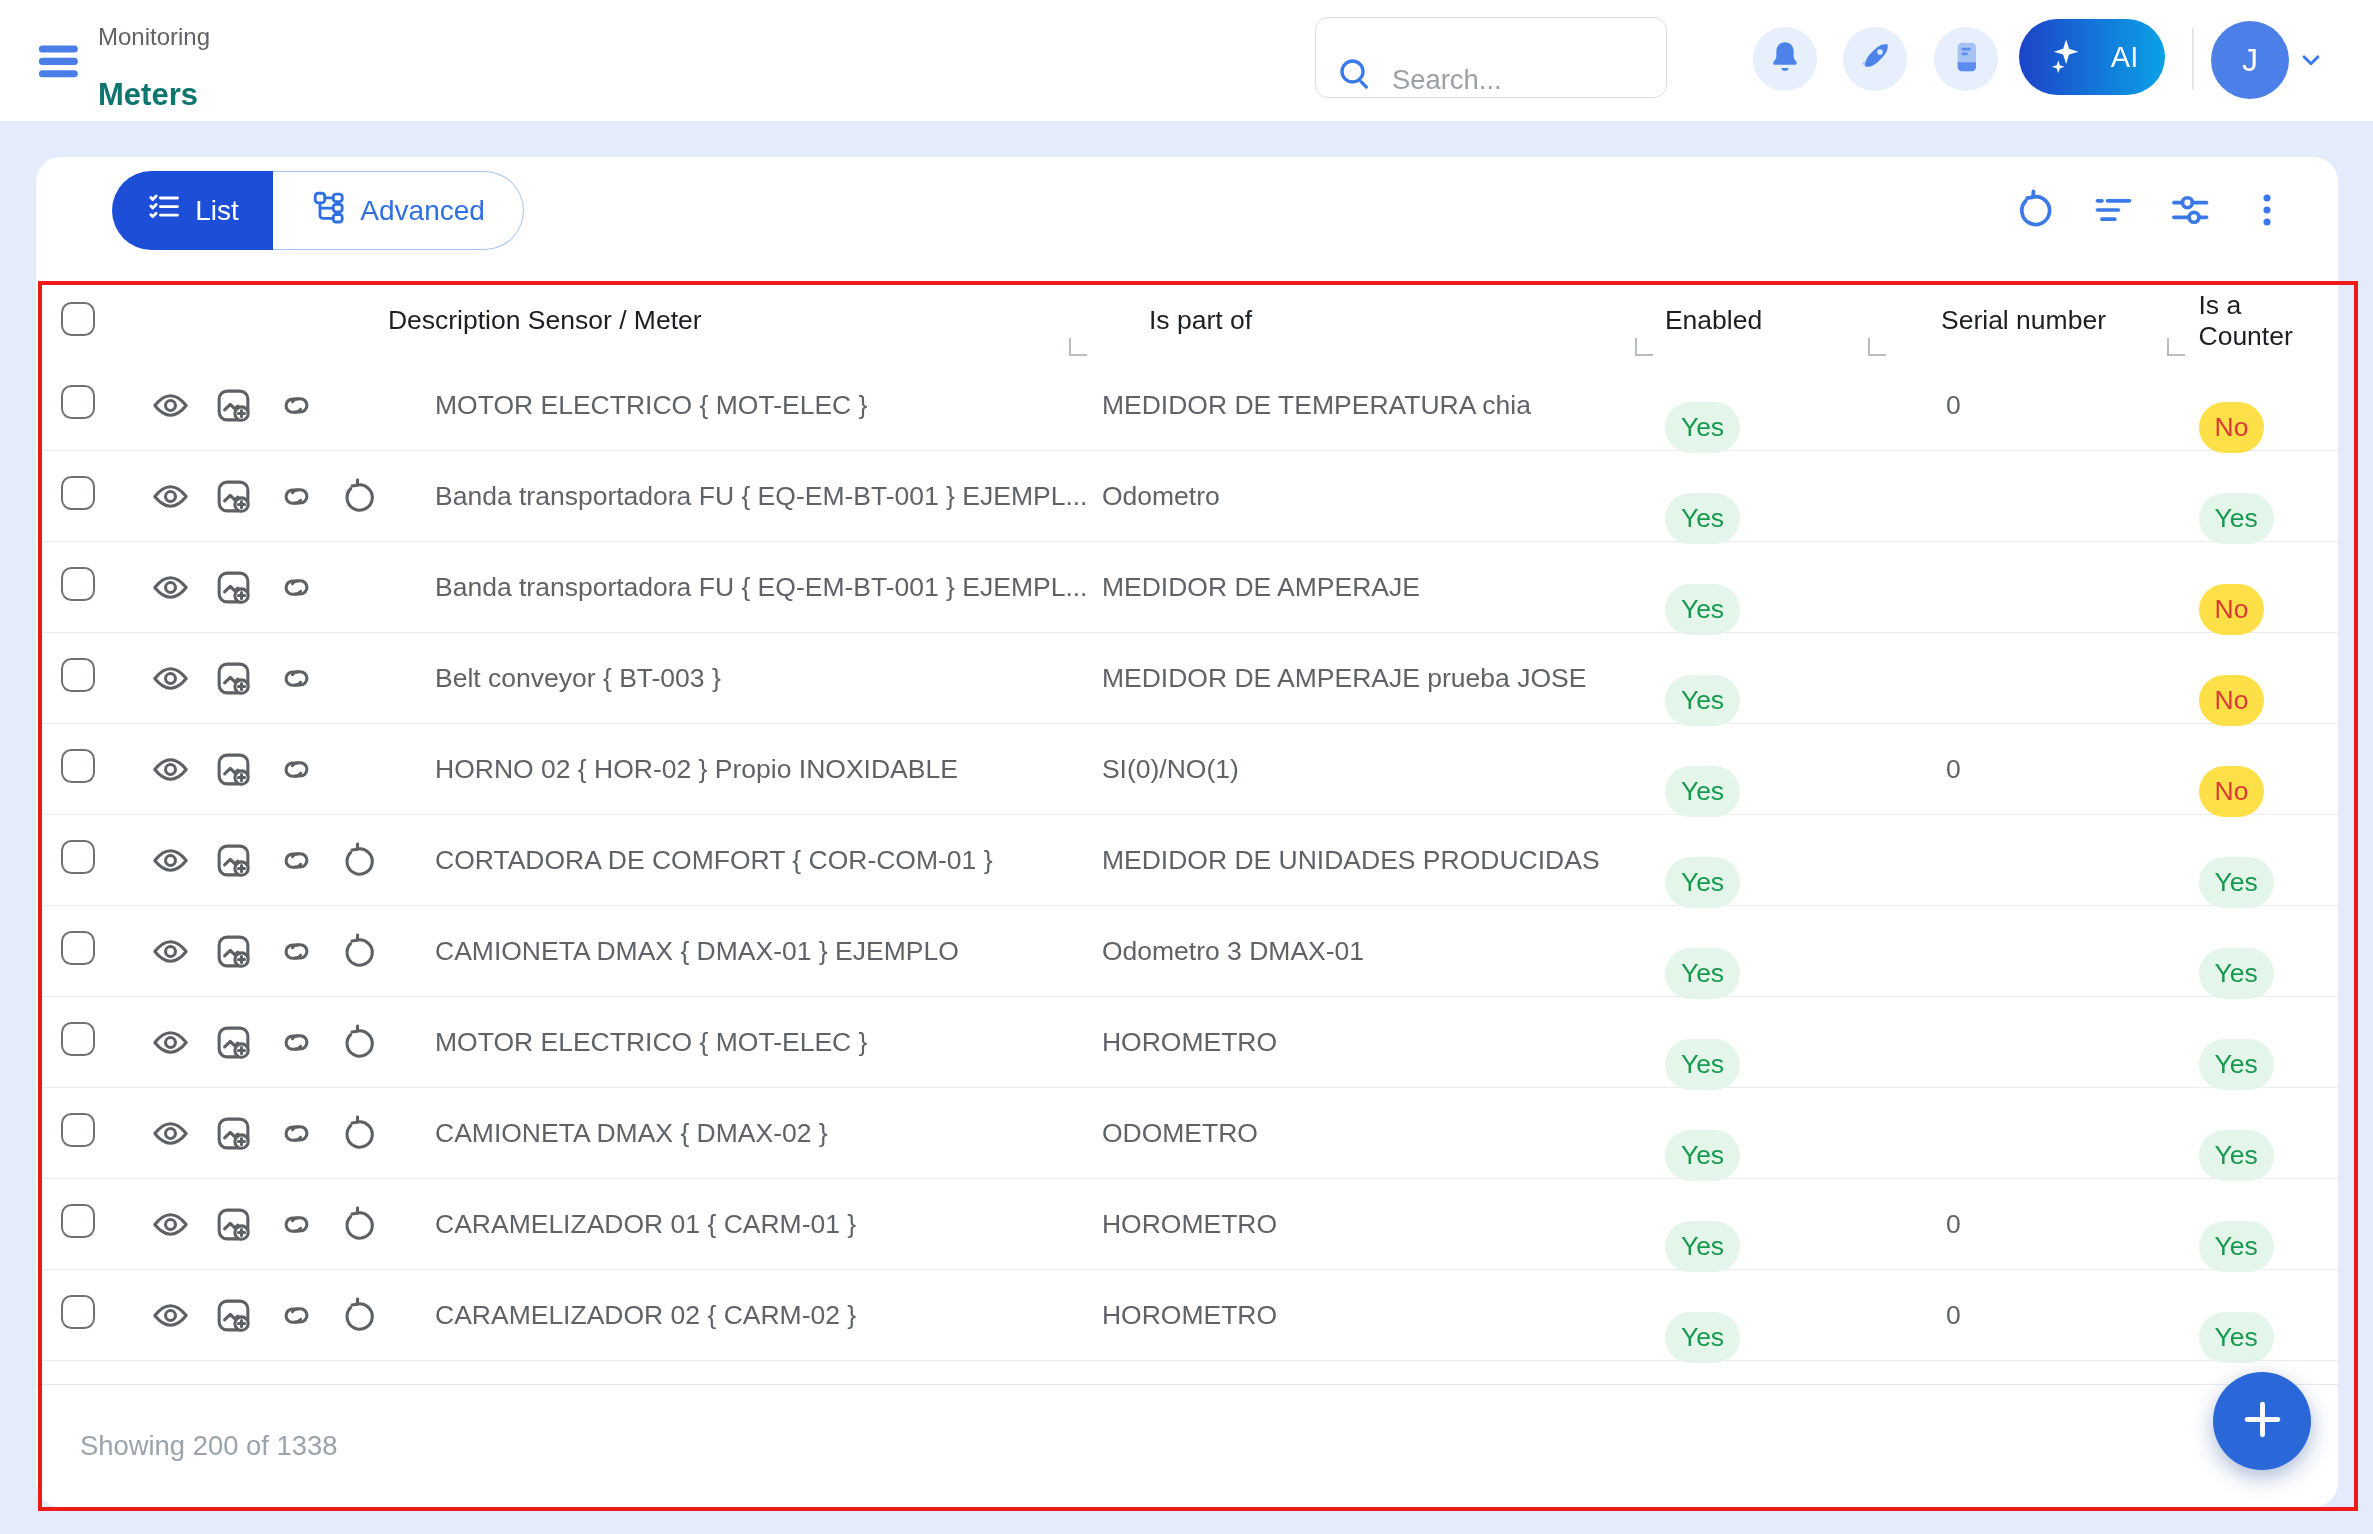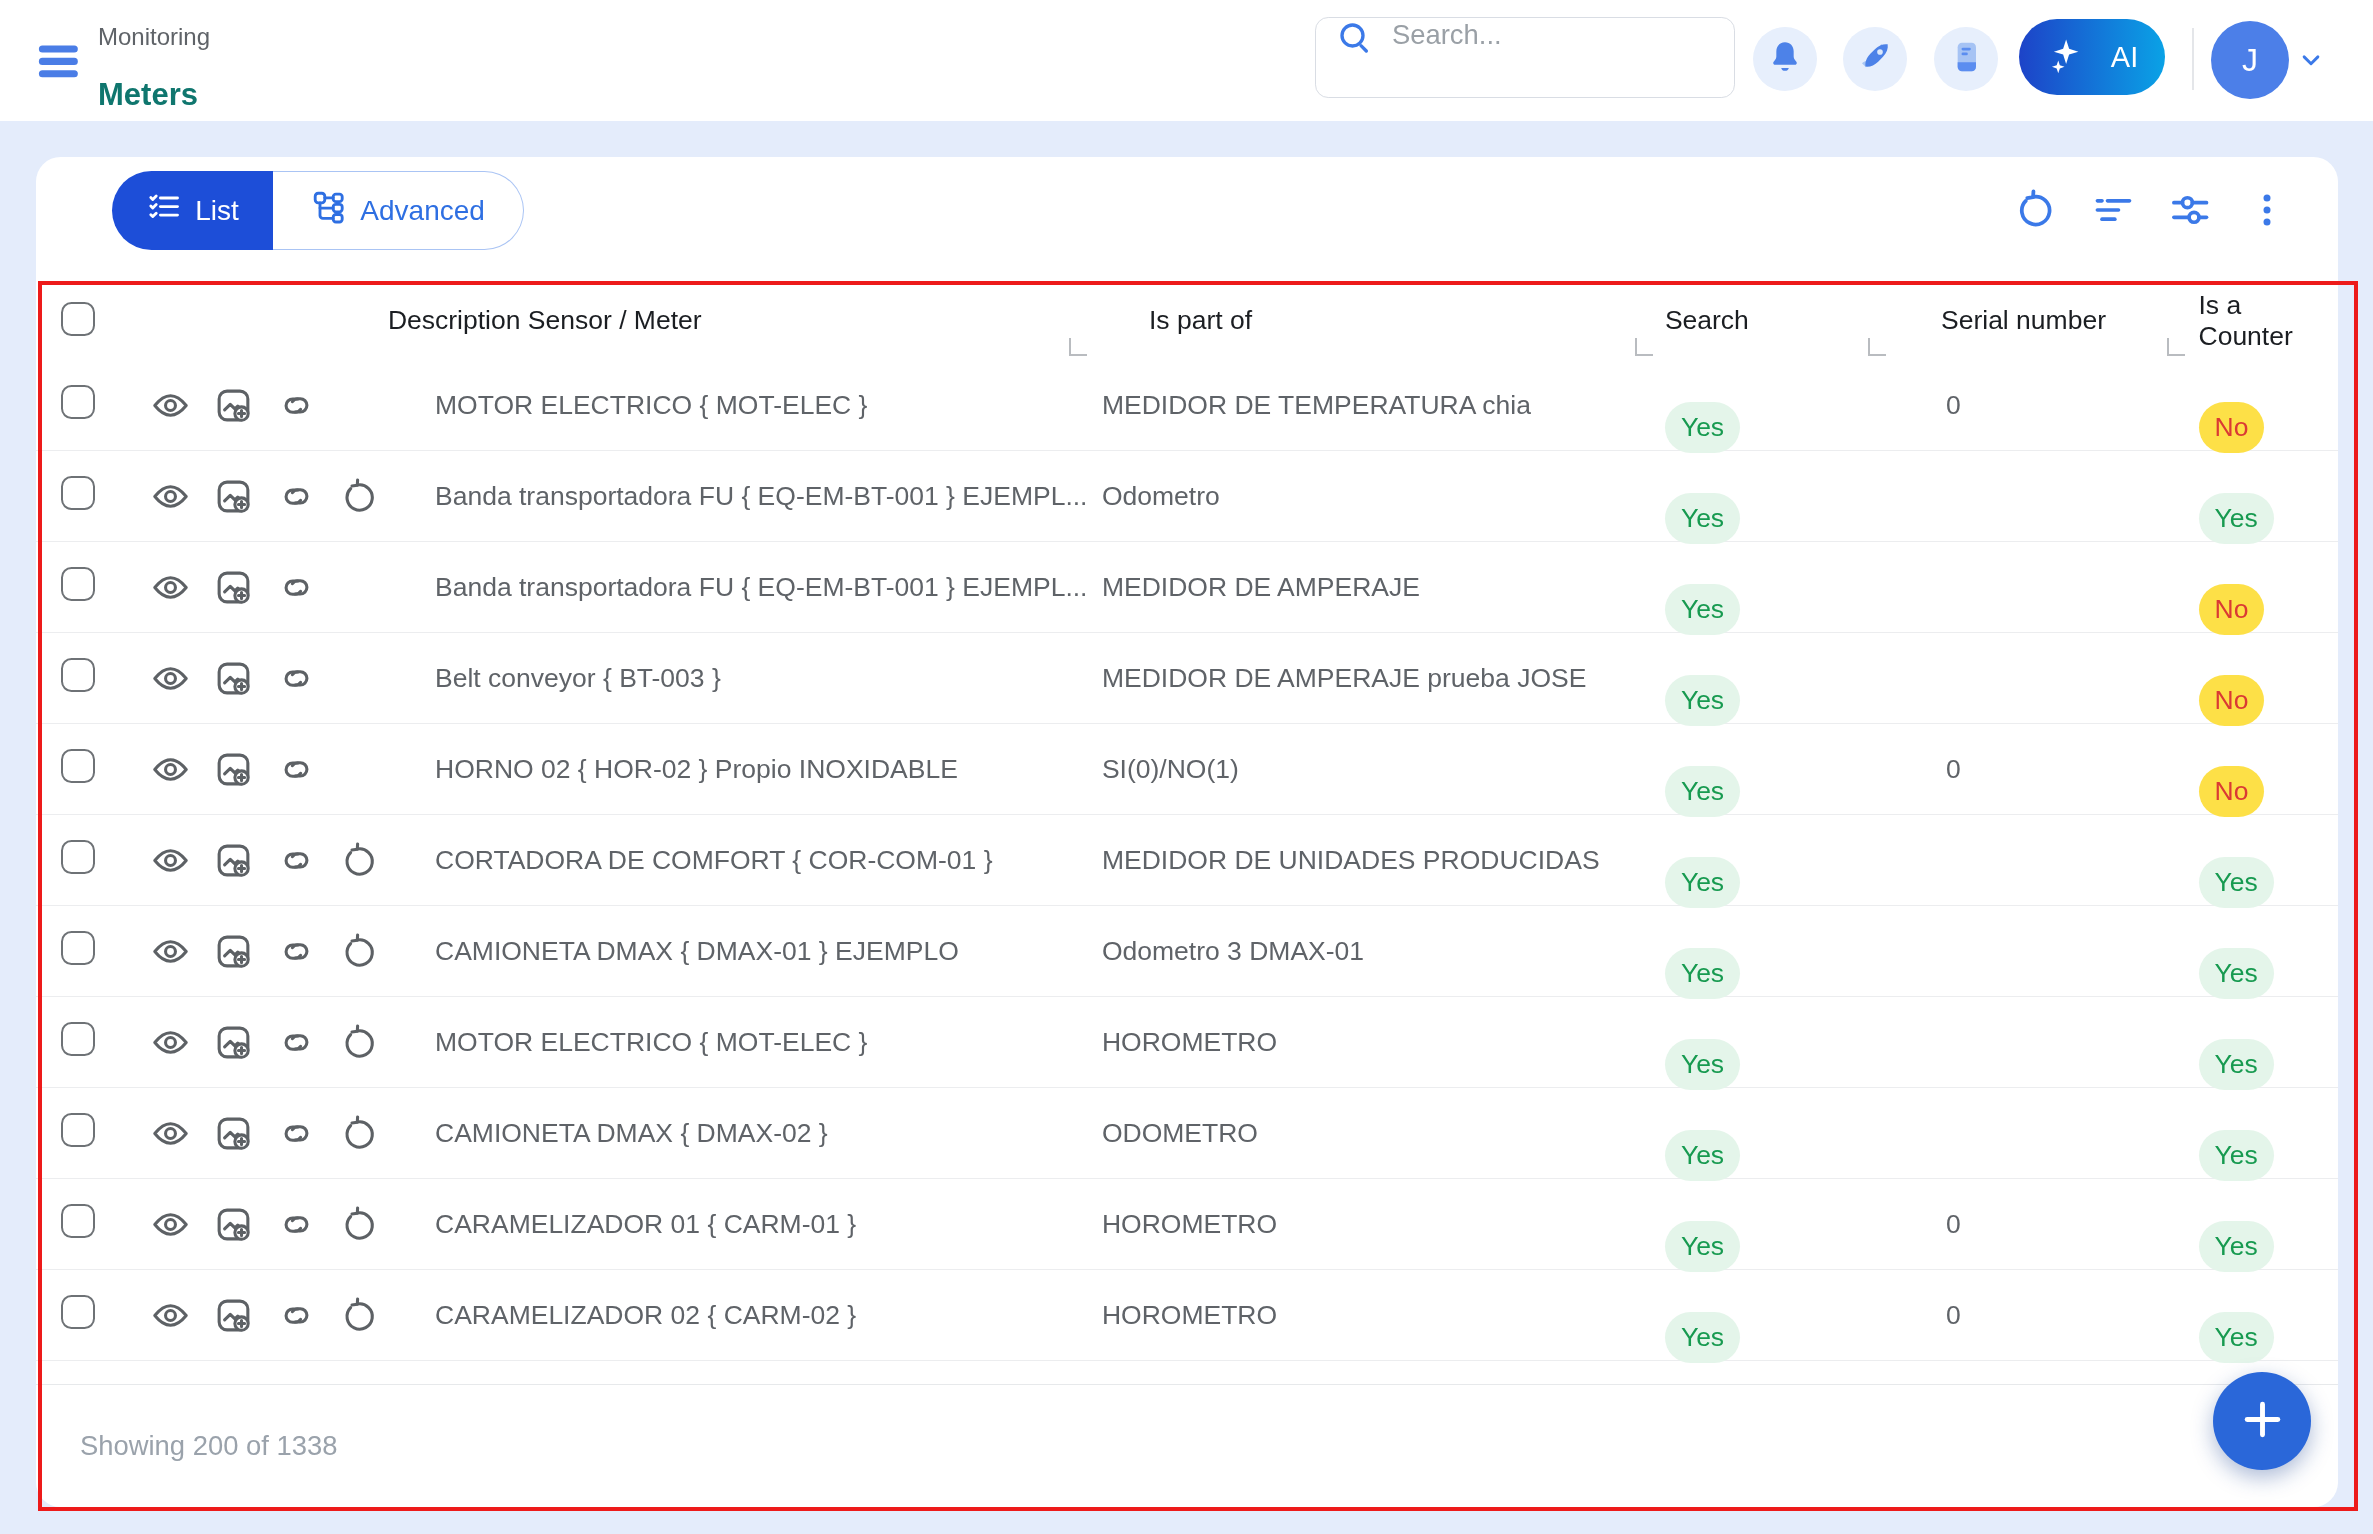--- a/index.html
+++ b/index.html
@@ -8,21 +8,21 @@
     background:#e4ecfb;
     font-family:"Liberation Sans", sans-serif;
     -webkit-font-smoothing:antialiased;
   }
   
   .topbar{position:absolute;left:0;top:0;width:2373px;height:121px;background:#ffffff;}
   .hamburger{position:absolute;left:32px;top:34px;width:55px;height:55px;cursor:pointer;border:none;background:none;padding:0;}
   .crumbs{position:absolute;left:98px;top:23px;}
   .crumb-top{font-size:24px;color:#5f6368;line-height:28px;}
   .crumb-title{font-size:31px;color:#0f766e;font-weight:700;line-height:40px;margin-top:24px;}
-  .searchbox{position:absolute;left:1315px;top:17px;width:420px;height:81px;border:1.9px solid #d9dde4;border-radius:13.2px;background:#fff;display:flex;align-items:flex-start;box-sizing:border-box;}
+  .searchbox{position:absolute;left:1315px;top:17px;width:352px;height:81px;border:1.9px solid #d9dde4;border-radius:13.2px;background:#fff;display:flex;align-items:flex-end;box-sizing:border-box;}
   .searchbox svg{margin-left:19px;flex:0 0 auto;}
   .searchbox input{border:none;outline:none;font-size:27.4px;color:#3c4043;margin-left:15px;width:312px;font-family:"Liberation Sans",sans-serif;background:transparent;}
   .searchbox input::placeholder{color:#9aa0a6;}
   .cbtn{position:absolute;top:26.5px;width:64px;height:64px;border-radius:50%;background:#e7effc;border:none;display:flex;align-items:center;justify-content:center;cursor:pointer;padding:0;}
   .cbtn.b1{left:1753px;} .cbtn.b2{left:1843px;} .cbtn.b3{left:1934px;}
   .ai-btn{position:absolute;left:2019px;top:19px;width:146px;height:76px;border-radius:38px;border:none;cursor:pointer;
     background:linear-gradient(90deg,#1d43c8 0%,#0aa2e6 100%);display:flex;align-items:center;justify-content:center;gap:23px;}
   .ai-btn .ai-label{color:#fff;font-size:29px;}
   .hdr-divider{position:absolute;left:2192px;top:28px;width:1.9px;height:62px;background:#e4e6e9;}
   .avatar{position:absolute;left:2211px;top:21px;width:78px;height:78px;border-radius:50%;background:#4c7fe8;color:#fff;
@@ -210,21 +210,21 @@
           <circle cx="12" cy="18.8" r="2"></circle>
       </svg>
     </button>
   </div>
 
   <div class="theader grid-row">
     <div><span class="cb"></span></div>
     <div></div>
     <div class="hcell c-desc">Description Sensor / Meter</div>
     <div class="hcell c-part">Is part of</div>
-    <div class="hcell c-enabled">Search</div>
+    <div class="hcell c-enabled">Enabled</div>
     <div class="hcell" style="padding-left:48px;">Serial number</div>
     <div class="hcell c-counter">Is a Counter</div>
     <span class="rz" style="left:1033px;"></span>
     <span class="rz" style="left:1599px;"></span>
     <span class="rz" style="left:1832px;"></span>
     <span class="rz" style="left:2131px;"></span>
   </div>
 
   <div class="tbody">
       <div class="trow grid-row">

